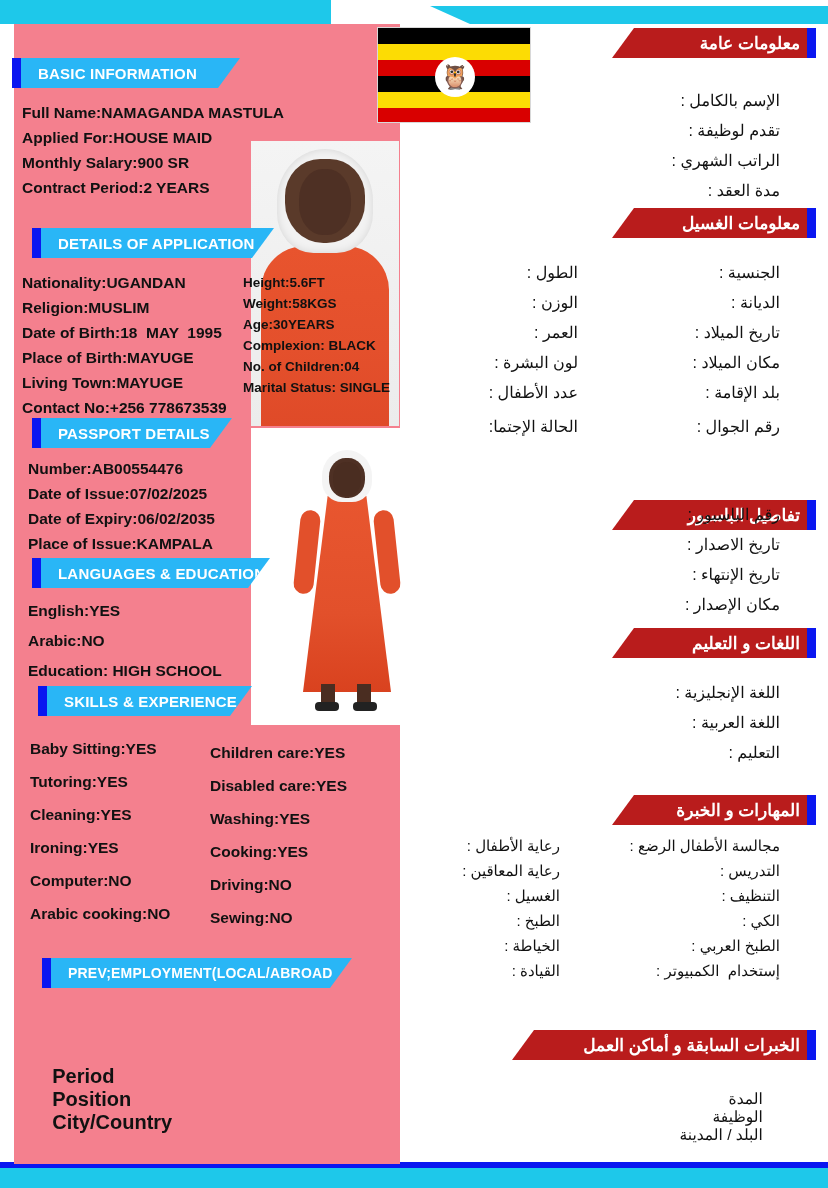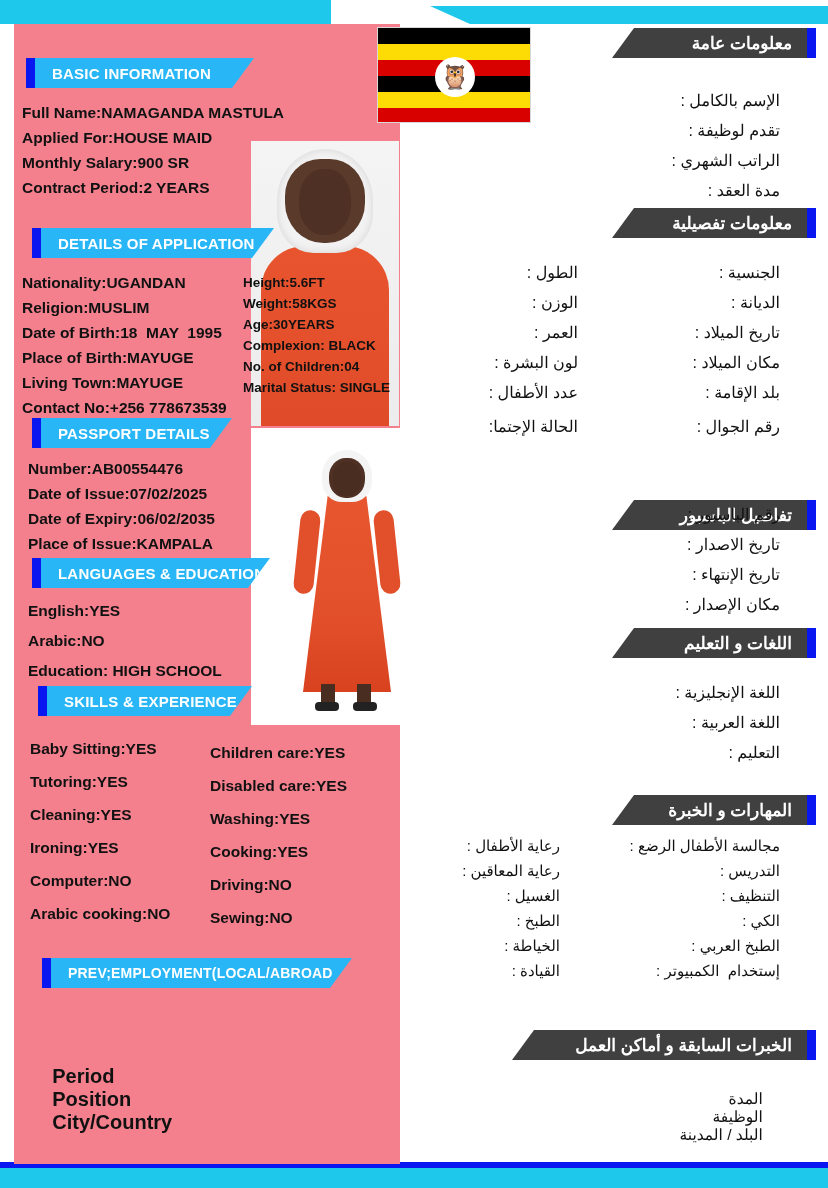--- a/index.html
+++ b/index.html
@@ -73,27 +73,27 @@
   }
   .ltxt.small {
     font-size: 13.5px;
     line-height: 21px;
   }
 
   
   .rsec {
     position: absolute;
     height: 30px;
-    background: #404040;
+    background: #b91c1c;
     color: #ffffff;
     font-weight: bold;
     font-size: 17px;
     direction: rtl;
     display: flex; align-items: center; justify-content: flex-start;
-    padding-right: 24px;
+    padding-right: 16px;
     clip-path: polygon(22px 0,100% 0,100% 100%,0 100%);
   }
   .rsec::after {
     content: "";
     position: absolute; right: 0; top: 0; width: 9px; height: 30px;
     background: #0a16f0;
   }
   .rtxt {
     position: absolute;
     direction: rtl;
@@ -240,21 +240,21 @@
     <div class="pb-dress"></div>
     <div class="pb-scarf"></div>
     <div class="pb-head"></div>
     <div class="pb-face"></div>
     <div class="pb-leg-l"></div>
       <div class="pb-leg-r"></div>
     <div class="pb-shoe-l"></div>
       <div class="pb-shoe-r"></div>
   </div>
 
-  <div class="sec" style="left:26px; top:58px; width:228px;">BASIC INFORMATION</div>
+  <div class="sec" style="left:12px; top:58px; width:228px;">BASIC INFORMATION</div>
   <div class="ltxt" style="left:22px; top:100px; width:260px;">Full Name:NAMAGANDA MASTULA
 Applied For:HOUSE MAID
 Monthly Salary:900 SR
 Contract Period:2 YEARS</div>
 
   <div class="rsec" style="left:612px; top:28px; width:204px;">معلومات عامة</div>
   <div class="rtxt" style="right:48px; top:86px; width:260px;">الإسم بالكامل :
 تقدم لوظيفة :
 الراتب الشهري :
 مدة العقد :</div>
@@ -266,21 +266,21 @@
 Place of Birth:MAYUGE
 Living Town:MAYUGE
 Contact No:+256 778673539</div>
   <div class="ltxt small" style="left:243px; top:272px; width:150px;">Height:5.6FT
 Weight:58KGS
 Age:30YEARS
 Complexion: BLACK
 No. of Children:04
 Marital Status: SINGLE</div>
 
-  <div class="rsec" style="left:612px; top:208px; width:204px;">معلومات تفصيلية</div>
+  <div class="rsec" style="left:612px; top:208px; width:204px;">معلومات الغسيل</div>
   <div class="rtxt" style="right:48px; top:258px; width:220px;">الجنسية :
 الديانة :
 تاريخ الميلاد :
 مكان الميلاد :
 بلد الإقامة :</div>
   <div class="rtxt" style="right:250px; top:258px; width:120px;">الطول :
 الوزن :
 العمر :
 لون البشرة :
 عدد الأطفال :</div>

